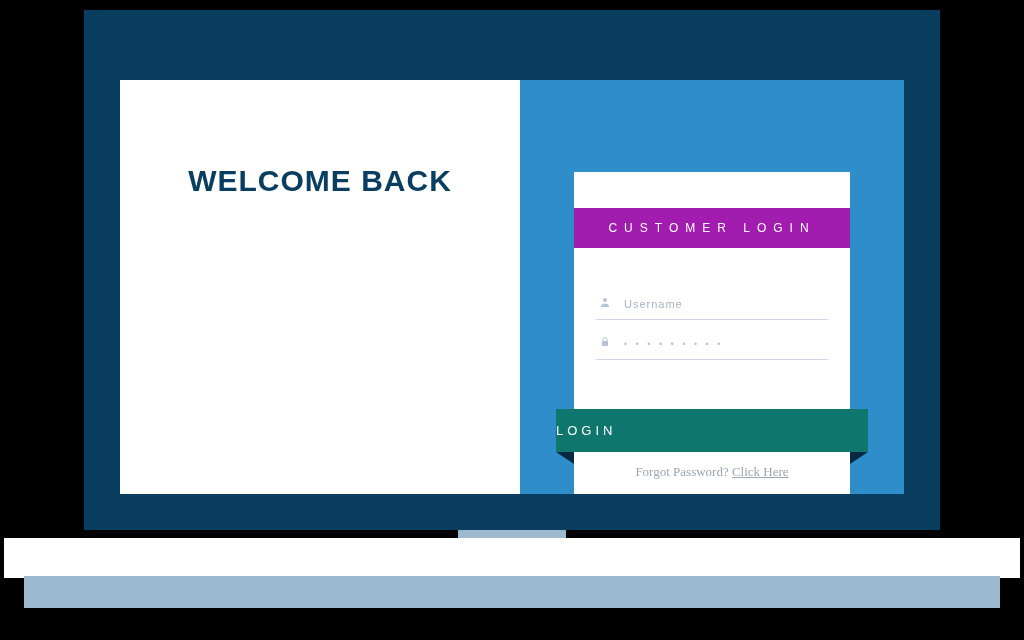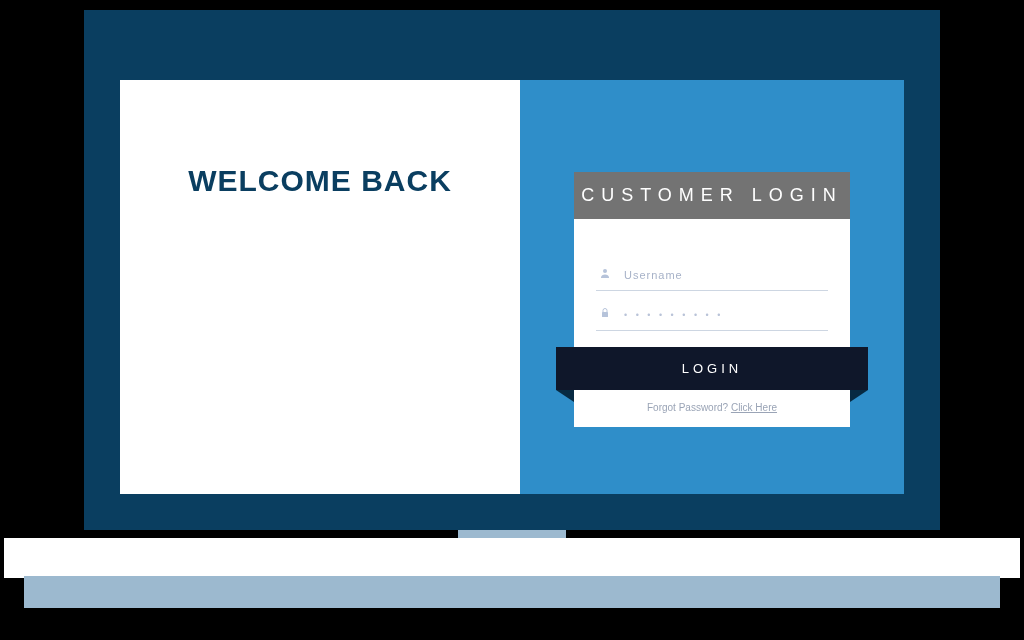--- a/index.html
+++ b/index.html
@@ -45,27 +45,28 @@
   }
 
   
   .login-card {
     position: absolute;
     left: 54px; top: 92px;
     width: 276px;
     background: #ffffff;
   }
   .login-header {
-    background: #737373;
+    background: #a21caf;
     color: #ffffff;
     text-align: center;
     letter-spacing: 7px;
-    font-size: 18px;
+    font-size: 12px;
     font-weight: 500;
     padding: 13px 0;
+    margin-top: 36px;
   }
   .login-body {
     padding: 18px 22px 6px 22px;
     margin-top: 24px;
   }
   .field {
     display: flex;
     align-items: center;
     border-bottom: 1px solid #cdd6e2;
     padding: 6px 0 8px 0;
@@ -90,44 +91,46 @@
     letter-spacing: 3px;
     color: #b9c3d8;
     font-size: 9px;
   }
 
   .login-btn-wrap {
     position: relative;
     margin: 0 -18px;
   }
   .login-btn {
-    background: #0f172a;
+    background: #0f766e;
     color: #ffffff;
-    text-align: center;
+    text-align: left;
     letter-spacing: 4px;
     font-size: 13px;
     font-weight: 500;
     padding: 14px 0;
     cursor: pointer;
+    margin-top: 33px;
   }
   
   .ribbon-left, .ribbon-right {
     position: absolute;
     bottom: -12px;
     width: 0; height: 0;
     border-top: 12px solid #072a42;
   }
   .ribbon-left  { left: 0;  border-left: 18px solid transparent; }
   .ribbon-right { right: 0; border-right: 18px solid transparent; }
 
   .forgot {
     text-align: center;
-    font-size: 10px;
+    font-size: 13px;
     color: #9aa4b6;
     padding: 12px 0 14px 0;
+    font-family: Liberation Serif, serif;
   }
   .forgot a { color: #9aa4b6; text-decoration: underline; }
 
   
   .base1 {
     position: absolute;
     left: 4px; top: 538px;
     width: 1016px; height: 40px;
     background: #ffffff;
   }

